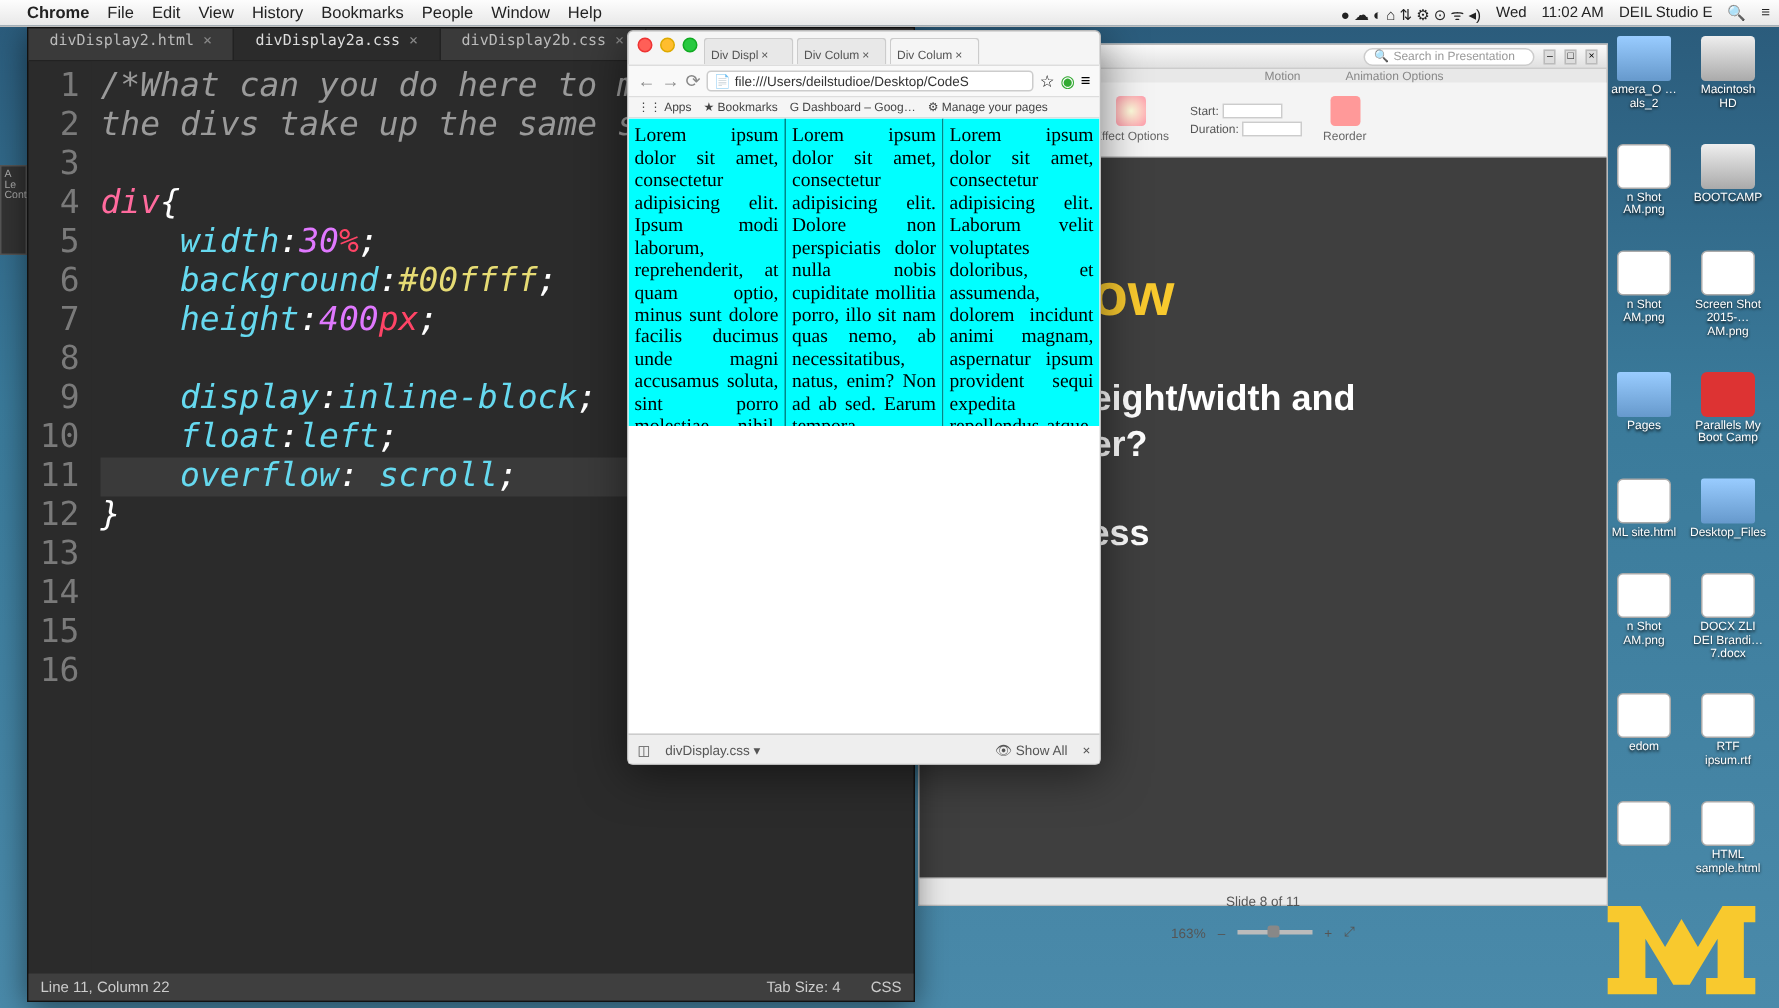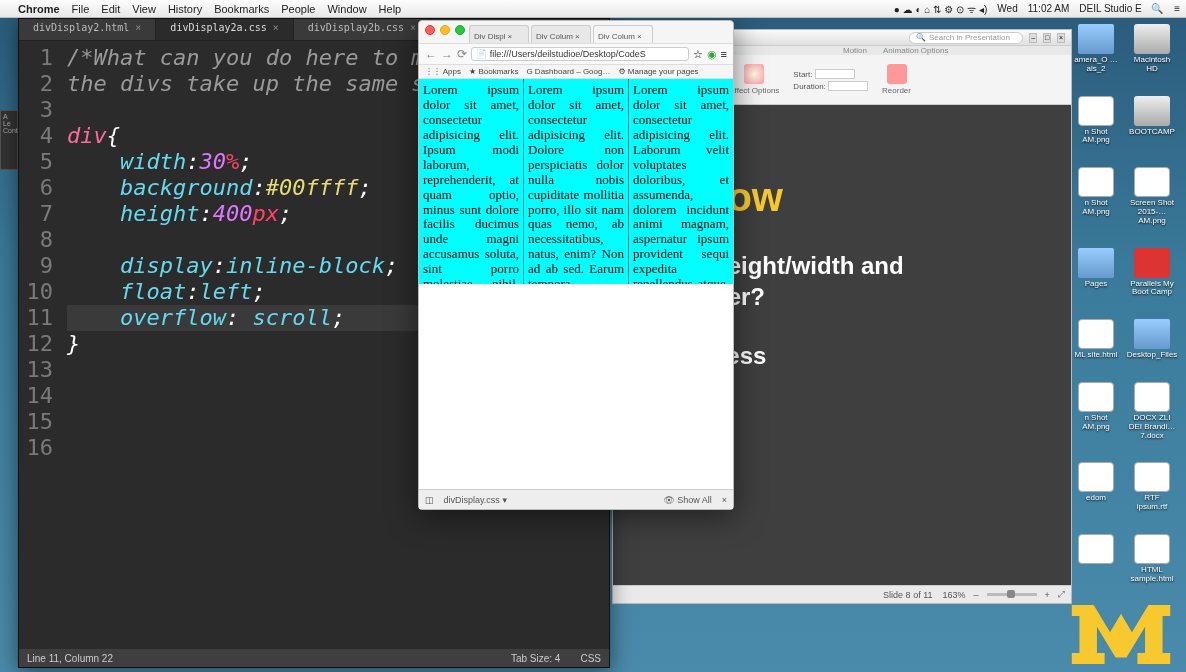--- a/index.html
+++ b/index.html
@@ -154,38 +154,38 @@
   .ppt-ribbon {
     height: 50px; background: #f4f4f4; border-bottom: 1px solid #ccc;
     display: flex; align-items: center; padding: 2px 8px; gap: 14px;
     font-size: 8px; color: #666;
   }
   .ribgroup { display: flex; flex-direction: column; align-items: center; gap: 2px; }
   .ribicon { width: 20px; height: 20px; background: #fde; border-radius: 3px; }
   .ribicon.star { background: radial-gradient(#ffd,#f9a); }
   .ribicon.path { background: #eef; }
   .ribicon.rec { background: #f99; }
-  .riblabels { display: flex; gap: 16px; font-size: 8px; color: #888; padding-left: 230px;}
+  .riblabels { display: flex; gap: 30px; font-size: 8px; color: #888; padding-left: 230px;}
   .ribfields { display: flex; flex-direction: column; gap: 2px; font-size: 8px; color: #555;}
   .ribfields input { width: 40px; height: 10px; font-size: 8px; border: 1px solid #ccc;}
   .ppt-slide {
     flex: 1; background: #fff; margin: 0; position: relative;
     display: flex; align-items: stretch;
   }
   .slide-canvas {
     flex: 1; background: #3f3f3f; margin: 0;
     padding: 30px 20px;
     color: #fff;
   }
   .slide-title { color: #f8c92e; font-size: 40px; font-weight: bold; margin: 40px 0 30px 70px;}
   .slide-bullet { color: #fff; font-size: 24px; font-weight: bold; margin: 20px 0 0 80px; line-height: 1.3;}
   .slide-bullet2 { color: #fff; font-size: 24px; font-weight: bold; margin: 30px 0 0 80px;}
   .ppt-status {
     height: 18px; background: #eaeaea; border-top: 1px solid #ccc;
-    display: flex; align-items: center; font-size: 9px; color: #555; padding: 0 6px; gap: 10px;
+    display: flex; align-items: center; font-size: 9px; color: #555; padding: 0 6px; gap: 10px; flex-direction: column;
   }
   .ppt-status .spacer { flex: 1; }
   .ppt-zoom { display: flex; align-items: center; gap: 8px; }
   .ppt-zoom .track { width: 50px; height: 3px; background: #bbb; position: relative;}
   .ppt-zoom .thumb { position: absolute; left: 40%; top: -3px; width: 8px; height: 8px; background: #888; border-radius: 2px;}
 
   
   .desktop-icons {
     position: absolute; top: 24px; right: 4px; width: 110px;
     display: flex; flex-wrap: wrap; gap: 22px 8px; z-index: 1;

